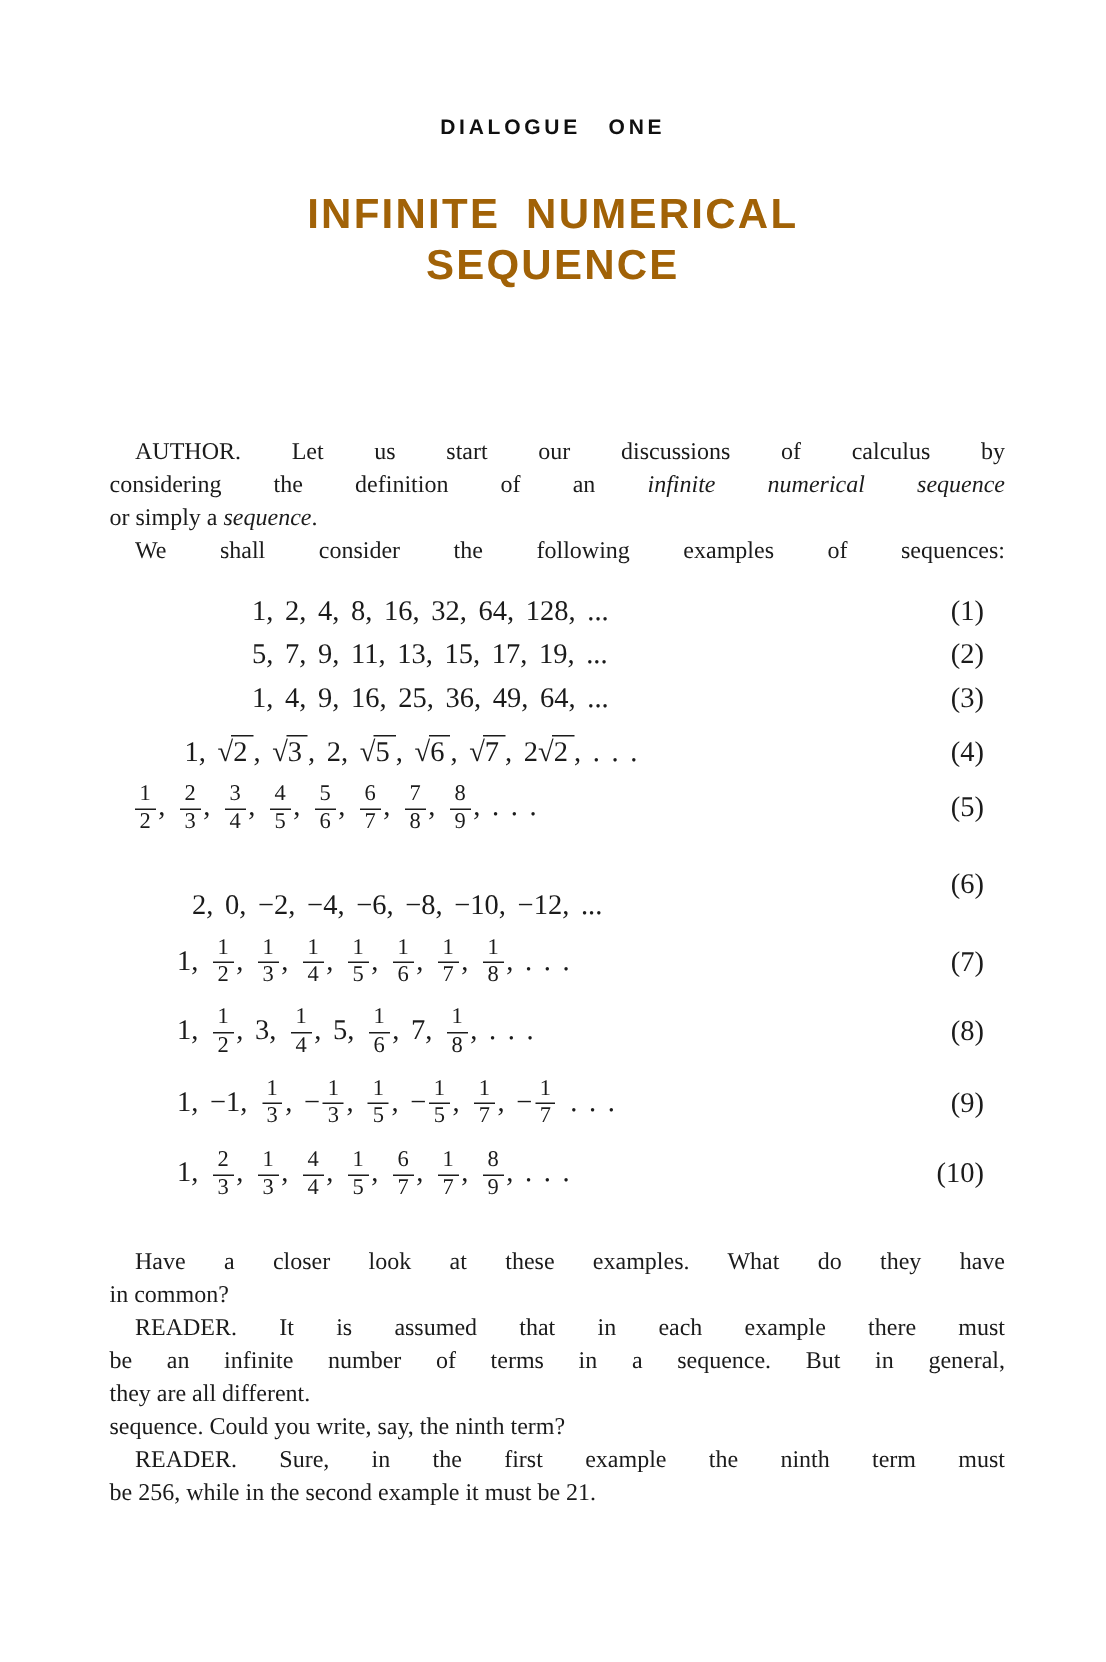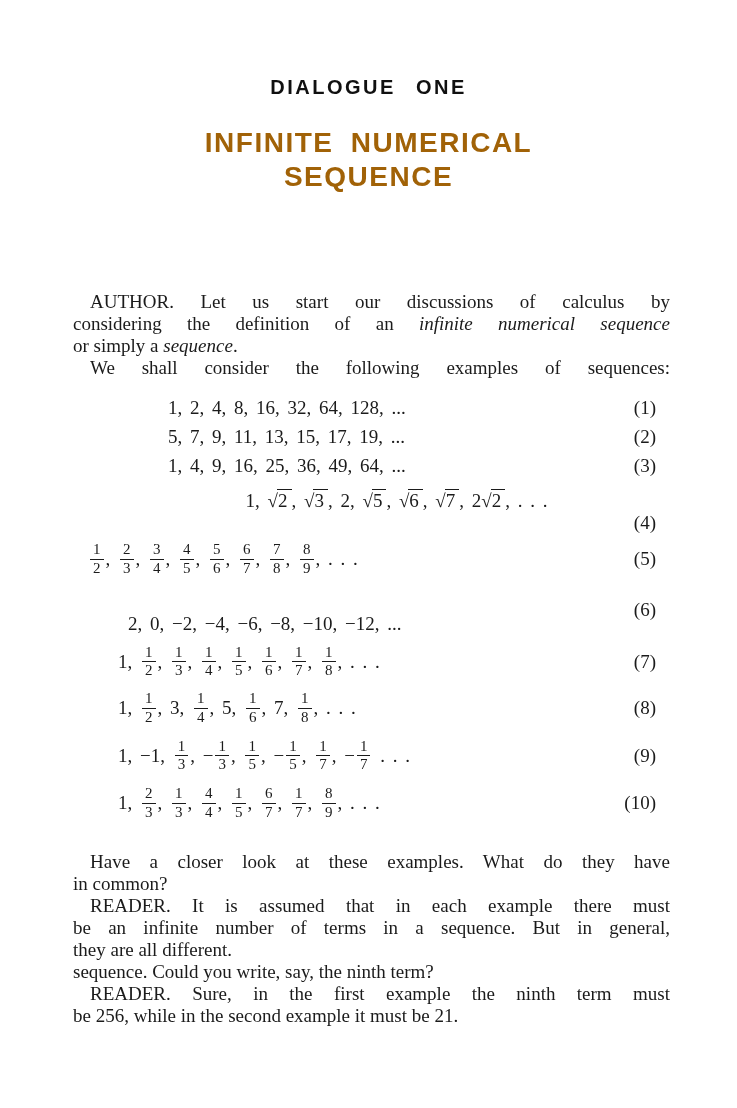--- a/index.html
+++ b/index.html
@@ -8,49 +8,49 @@
     background:#ffffff;
     position:relative;
     font-family:"Liberation Serif", serif;
     color:#1b1b1b;
     overflow:hidden;
   }
   .kicker {
     position:absolute; top:76px; left:0; right:0;
     text-align:center;
     font-family:"Liberation Sans", sans-serif;
-    font-weight:bold; font-size:20px;
+    font-weight:bold; font-size:14px;
     letter-spacing:2.5px; word-spacing:12px;
     color:#101010;
   }
   .title {
     position:absolute; top:126px; left:0; right:0;
     margin:0; text-align:center;
     font-family:"Liberation Sans", sans-serif;
     font-weight:bold; font-size:28px; line-height:34px;
     letter-spacing:1.5px; word-spacing:8px;
     color:#a16207;
   }
   .content {
     position:absolute; top:291px; left:73px; width:597px;
   }
-  .para { margin:0; font-size:19px; line-height:22px; }
+  .para { margin:0; font-size:16px; line-height:22px; }
   .line { display:block; text-align:justify; text-align-last:justify; }
   .line.last { text-align:left; text-align-last:auto; }
   .line.indent { text-indent:17px; }
   .line i { font-style:italic; }
 
   #equations { margin:0; font-size:19px; }
   .eq { display:flex; align-items:center; min-height:24px; word-spacing:3px; }
   .eq-c { white-space:nowrap; }
   .eq-n { margin-left:auto; margin-right:14px; white-space:nowrap; }
   #equations .eq:nth-child(1) { margin-top:17px;text-align:center; }
   #equations .eq:nth-child(2),
   #equations .eq:nth-child(3) { margin-top:5px; }
-  #equations .eq:nth-child(4) { margin-top:12px;flex-direction:column; }
+  #equations .eq:nth-child(4) { margin-top:12px; }
   #equations .eq:nth-child(5) { margin-top:7px; }
   #equations .eq:nth-child(6) { margin-top:7px; }
   #equations .eq:nth-child(7) { margin-top:9px; }
   #equations .eq:nth-child(8) { margin-top:10px; }
   #equations .eq:nth-child(9) { margin-top:11px; }
   #equations .eq:nth-child(10){ margin-top:11px; }
   #equations .eq:nth-child(1) .eq-c,
   #equations .eq:nth-child(2) .eq-c,
   #equations .eq:nth-child(3) .eq-c { margin-left:95px; }
   #equations .eq:nth-child(4) .eq-c { margin-left:50px; }

